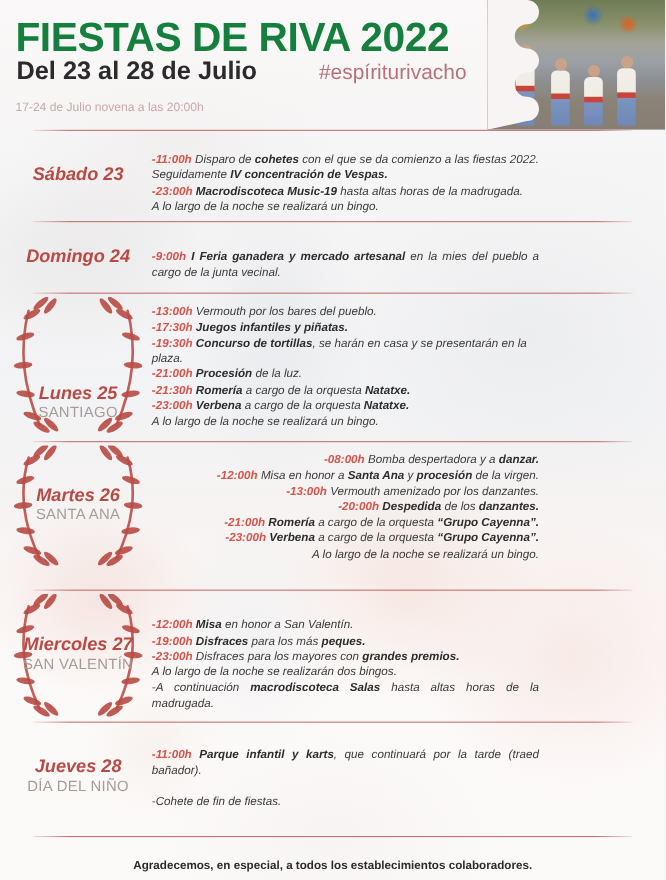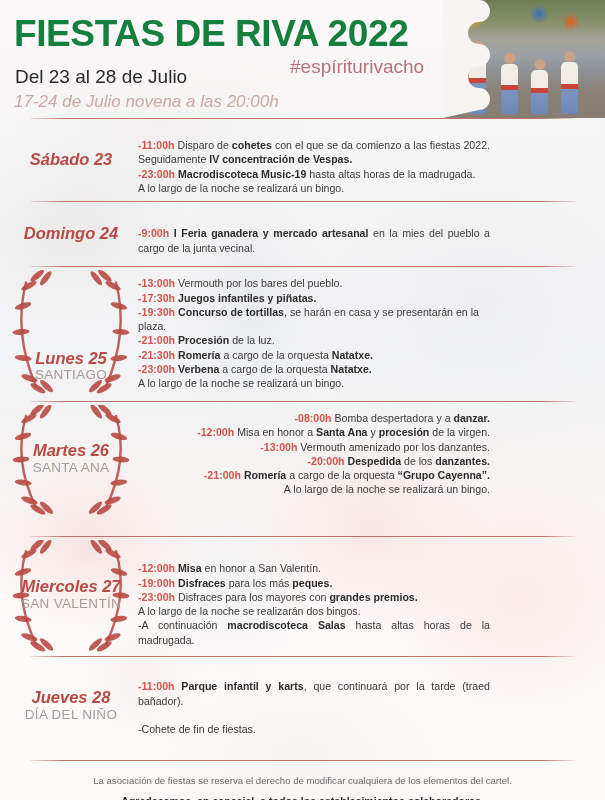--- a/index.html
+++ b/index.html
@@ -70,34 +70,33 @@
     position: absolute;
     left: 14px; top: 13px;
     font-size: 37px;
     font-weight: 700;
     letter-spacing: -0.4px;
     color: #15803d;
     white-space: nowrap;
   }
   .subtitle {
     position: absolute;
-    left: 15px; top: 66px;
-    font-size: 19px;
-    font-weight: 400;
+    left: 15px; top: 51px;
+    font-size: 23px;
+    font-weight: 700;
     color: #2b2b2b;
     white-space: nowrap;
   }
   .novena {
     position: absolute;
     left: 14px; top: 92px;
-    font-size: 17px;
+    font-size: 11px;
     font-weight: 500;
     color: #c9a8a5;
     white-space: nowrap;
-    font-style: italic;
   }
   .hashtag {
     position: absolute;
     left: 290px; top: 56px;
     font-size: 19px;
     font-weight: 500;
     color: #b5727d;
     white-space: nowrap;
   }
 
@@ -199,20 +198,21 @@
     position: absolute;
     left: 138px;
     width: 352px;
     font-size: 10.6px;
     line-height: 14.3px;
     color: #3a3a3a;
   }
   .events .ev {
     margin: 0;
     padding: 0;
+    font-style: italic;
   }
   .events .ev.just {
     text-align: justify;
   }
   .t { color: #d2544a; font-weight: 600; }
   .b { font-weight: 700; color: #2c2c2c; }
 
   
   .footer {
     position: absolute;
@@ -431,20 +431,21 @@
         <div class="day-label-box" style="top: 40px;">
           <div class="day-name">Martes 26</div>
           <div class="day-saint">SANTA ANA</div>
         </div>
         <div class="events" style="top: 9.95px; text-align: right;">
           <p class="ev"><span class="t">-08:00h </span>Bomba despertadora y a <span class="b">danzar.</span></p>
           <p class="ev"><span class="t">-12:00h </span>Misa en honor a <span class="b">Santa Ana</span> y <span class="b">procesión</span> de la virgen.</p>
           <p class="ev"><span class="t">-13:00h </span>Vermouth amenizado por los danzantes.</p>
           <p class="ev"><span class="t">-20:00h </span><span class="b">Despedida</span> de los <span class="b">danzantes.</span></p>
           <p class="ev"><span class="t">-21:00h </span><span class="b">Romería</span> a cargo de la orquesta <span class="b">“Grupo Cayenna”.</span></p>
+          <p class="ev"><span class="t">-23:00h </span><span class="b">Verbena</span> a cargo de la orquesta <span class="b">“Grupo Cayenna”.</span></p>
           <p class="ev">A lo largo de la noche se realizará un bingo.</p>
         </div>
       </div>
       <div class="day-row" style="top: 418px; height: 122px;">
         <div class="wreath" style="top: 4px;"><svg width="126" height="112" viewBox="0 0 126 112">
             <g transform="translate(33.4,12.3) rotate(-52.0) scale(1,1)">
               <ellipse cx="7" cy="0" rx="8.5" ry="2.9" fill="#b84a44" opacity="0.9"></ellipse>
             </g>
             <g transform="translate(23.8,9.2) rotate(-40.1) scale(1,1)">
               <ellipse cx="7" cy="0" rx="8.5" ry="2.9" fill="#b84a44" opacity="0.9"></ellipse>
@@ -519,17 +520,16 @@
         </div>
         <div class="events" style="top: 23.4px;">
           <p class="ev just"><span class="t">-11:00h </span><span class="b">Parque infantil y karts</span>, que continuará por la tarde (traed bañador).</p>
           <p class="ev">&nbsp;</p>
           <p class="ev">-Cohete de fin de fiestas.</p>
         </div>
       </div>
     </div>
 
   <div class="footer" id="footer" style="top: 774px;">
-    <div class="footer-note">La asociación de fiestas se reserva el derecho de modificar cualquiera de los elementos del cartel.</div>
     <div class="footer-thanks">Agradecemos, en especial, a todos los establecimientos colaboradores.</div>
   </div>
 
 </div>
 
 </body></html>

